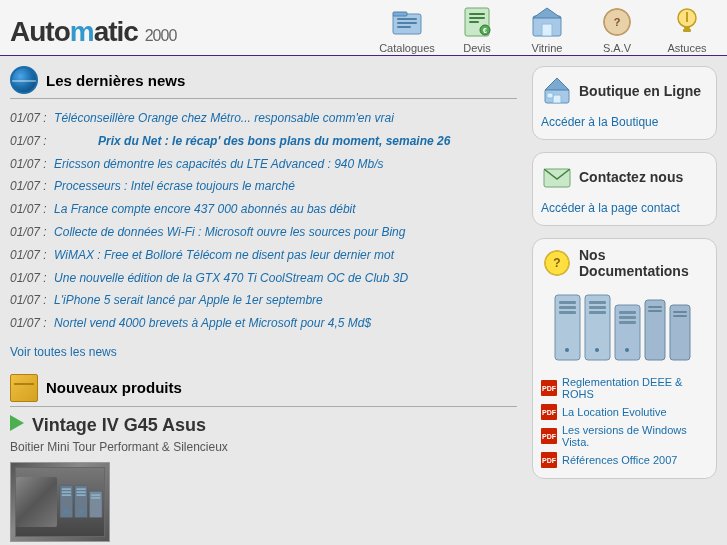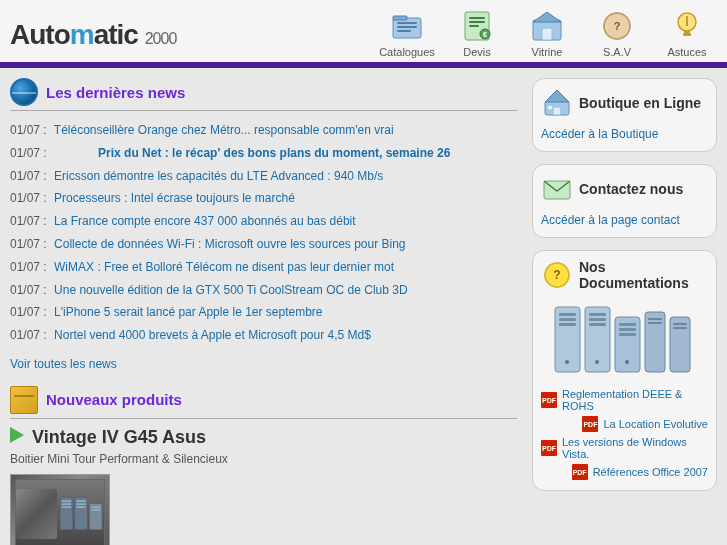--- a/index.html
+++ b/index.html
@@ -13,25 +13,25 @@
     }
     #page-wrapper {
       width: 727px;
       background: #e8e8e8;
       min-height: 545px;
     }
 
     
     #header {
       background: #f5f5f5;
-      border-bottom: 6px solid #4c1d95;
+      border-bottom: 1px solid #4c1d95;
       display: flex;
       align-items: center;
       padding: 8px 10px 0 10px;
-      height: 68px;
+      height: 56px;
       gap: 11px;
     }
     #logo-area {
       flex: 0 0 220px;
     }
     #logo-text {
       font-size: 28px;
       font-weight: bold;
       color: #333;
       letter-spacing: -1px;
@@ -95,25 +95,25 @@
       width: 28px;
       height: 28px;
       margin-right: 8px;
       display: flex;
       align-items: center;
       justify-content: center;
     }
     .section-title {
       font-size: 15px;
       font-weight: bold;
-      color: #6d28d9;
-    }
-
-    
-    .news-list { margin-bottom: 10px; }
+      color: #000000;
+    }
+
+    
+    .news-list { margin-bottom: 10px; font-style: italic; }
     .news-item {
       padding: 3px 0;
       font-size: 12px;
       line-height: 1.4;
     }
     .news-date { color: #555; margin-right: 4px; }
     .news-link { color: #1a6dab; text-decoration: none; }
     .news-link.bold { font-weight: bold; padding-left: 44px; }
     .see-all { color: #1a6dab; font-size: 12px; text-decoration: none; display: block; margin-top: 6px; }
 
@@ -194,21 +194,20 @@
       color: #1a6dab;
       font-size: 12px;
       text-decoration: none;
       display: block;
       padding: 2px 0;
     }
     .doc-item {
       display: flex;
       align-items: center;
       padding: 2px 0;
-      justify-content: flex-end;
     }
     .pdf-icon {
       width: 16px;
       height: 16px;
       background: #cc2200;
       color: white;
       font-size: 7px;
       font-weight: bold;
       display: flex;
       align-items: center;
@@ -384,21 +383,21 @@
         <div class="news-item">
           <span class="news-date">01/07 :</span>
           <a class="news-link">Collecte de données Wi-Fi : Microsoft ouvre les sources pour Bing</a>
         </div>
         <div class="news-item">
           <span class="news-date">01/07 :</span>
           <a class="news-link">WiMAX : Free et Bolloré Télécom ne disent pas leur dernier mot</a>
         </div>
         <div class="news-item">
           <span class="news-date">01/07 :</span>
-          <a class="news-link">Une nouvelle édition de la GTX 500 Ti CoolStream OC de Club 3D</a>
+          <a class="news-link">Une nouvelle édition de la GTX 470 Ti CoolStream OC de Club 3D</a>
         </div>
         <div class="news-item">
           <span class="news-date">01/07 :</span>
           <a class="news-link">L'iPhone 5 serait lancé par Apple le 1er septembre</a>
         </div>
         <div class="news-item">
           <span class="news-date">01/07 :</span>
           <a class="news-link">Nortel vend 4000 brevets à Apple et Microsoft pour 4,5 Md$</a>
         </div>
       </div>

